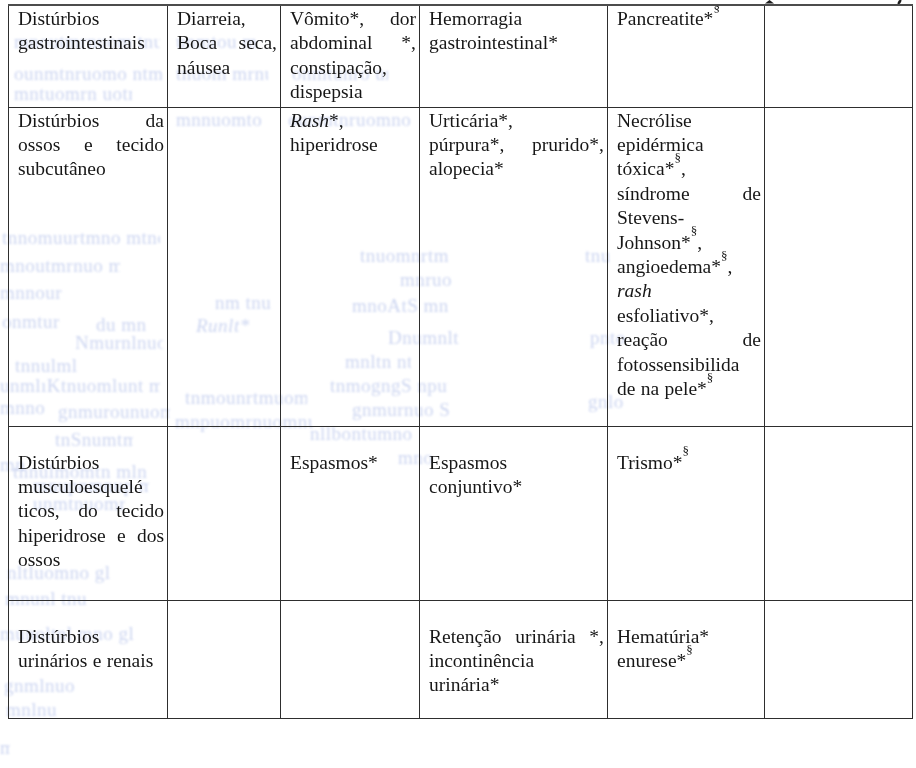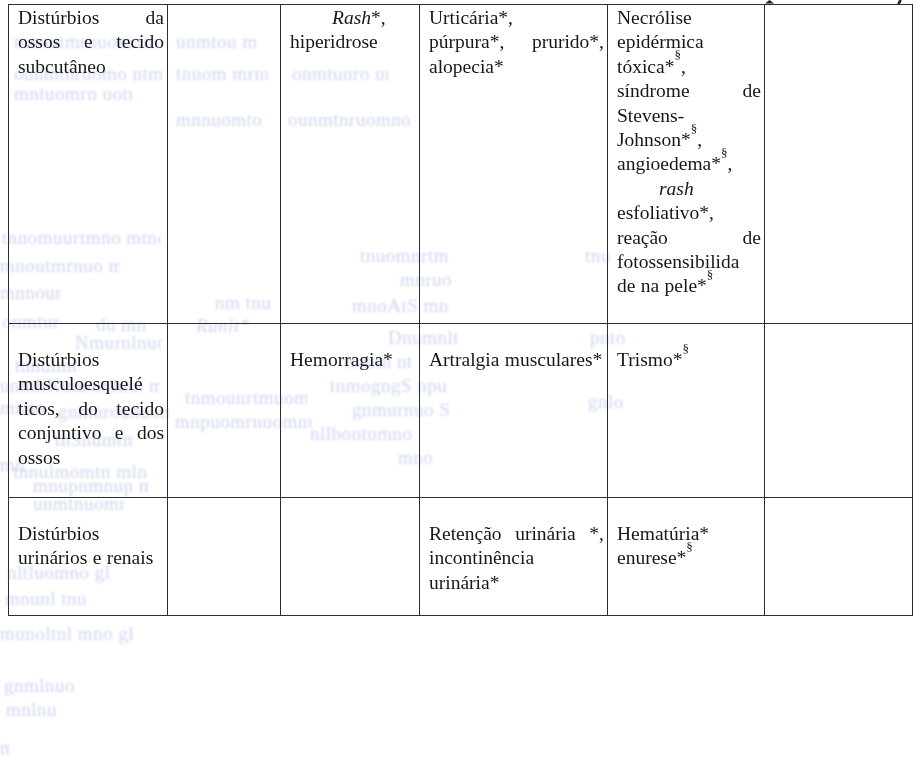--- a/index.html
+++ b/index.html
@@ -22,21 +22,21 @@
     vertical-align:top;
     padding:1px 3px 2px 9px;
     font-size:19.5px;
     line-height:24.4px;
     text-align:justify;
     overflow:hidden;
     word-spacing:0.5px;
   }
   table.sheet tr.first-row td{border-top:2.5px solid #4c4c4c;}
   table.sheet tr.pad-top td{padding-top:24px;}
-  table.sheet td i{font-style:italic;margin-left:42px;}
+  table.sheet td i{font-style:italic;}
   table.sheet td sup{
     font-size:13px;
     line-height:0;
     position:relative;
     top:-6px;
   }
   
   .ghost{
     position:absolute;
     display:inline-block;
@@ -115,33 +115,41 @@
   <table class="sheet">
     <colgroup id="cols">
         <col style="width: 159px;">
         <col style="width: 113px;">
         <col style="width: 139px;">
         <col style="width: 188px;">
         <col style="width: 157px;">
         <col style="width: 148px;">
       </colgroup>
     <tbody id="tbody">
+        <tr class="first-row" style="height: 99px;">
+          <td>Distúrbios gastrointestinais</td>
+          <td>Diarreia, Boca seca, náusea</td>
+          <td>Vômito*, dor abdominal *, constipação, dispepsia</td>
+          <td>Hemorragia gastrointestinal*</td>
+          <td>Pancreatite*<sup>§</sup></td>
+          <td></td>
+        </tr>
         <tr style="height: 319px;">
           <td>Distúrbios da ossos e tecido subcutâneo</td>
           <td></td>
           <td><i>Rash</i>*, hiperidrose</td>
           <td>Urticária*,<br>púrpura*, prurido*, alopecia*</td>
           <td>Necrólise epidérmica tóxica*<sup>§</sup>, síndrome de Stevens-Johnson*<sup>§</sup>, angioedema*<sup>§</sup>, <i>rash</i><br>esfoliativo*, reação de fotossensibilida de na pele*<sup>§</sup></td>
           <td></td>
         </tr>
         <tr class="pad-top" style="height: 174px;">
-          <td>Distúrbios musculoesquelé ticos, do tecido conjuntivo e dos ossos</td>
+          <td>Distúrbios musculoesquelé ticos, do tecido hiperidrose e dos ossos</td>
           <td></td>
-          <td>Hemorragia*</td>
-          <td>Artralgia musculares*</td>
+          <td>Espasmos*</td>
+          <td>Espasmos conjuntivo*</td>
           <td>Trismo*<sup>§</sup></td>
           <td></td>
         </tr>
         <tr class="pad-top" style="height: 118px;">
           <td>Distúrbios urinários e renais</td>
           <td></td>
           <td></td>
           <td>Retenção urinária *, incontinência urinária*</td>
           <td>Hematúria* enurese*<sup>§</sup></td>
           <td></td>

